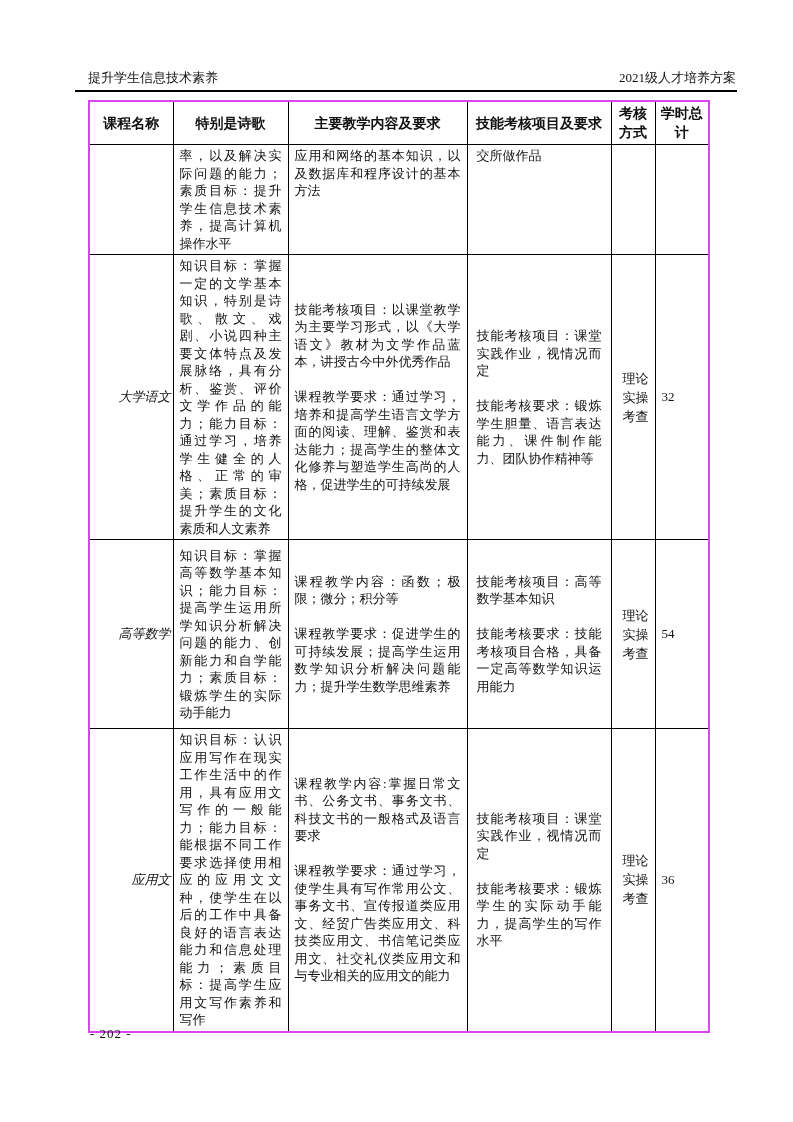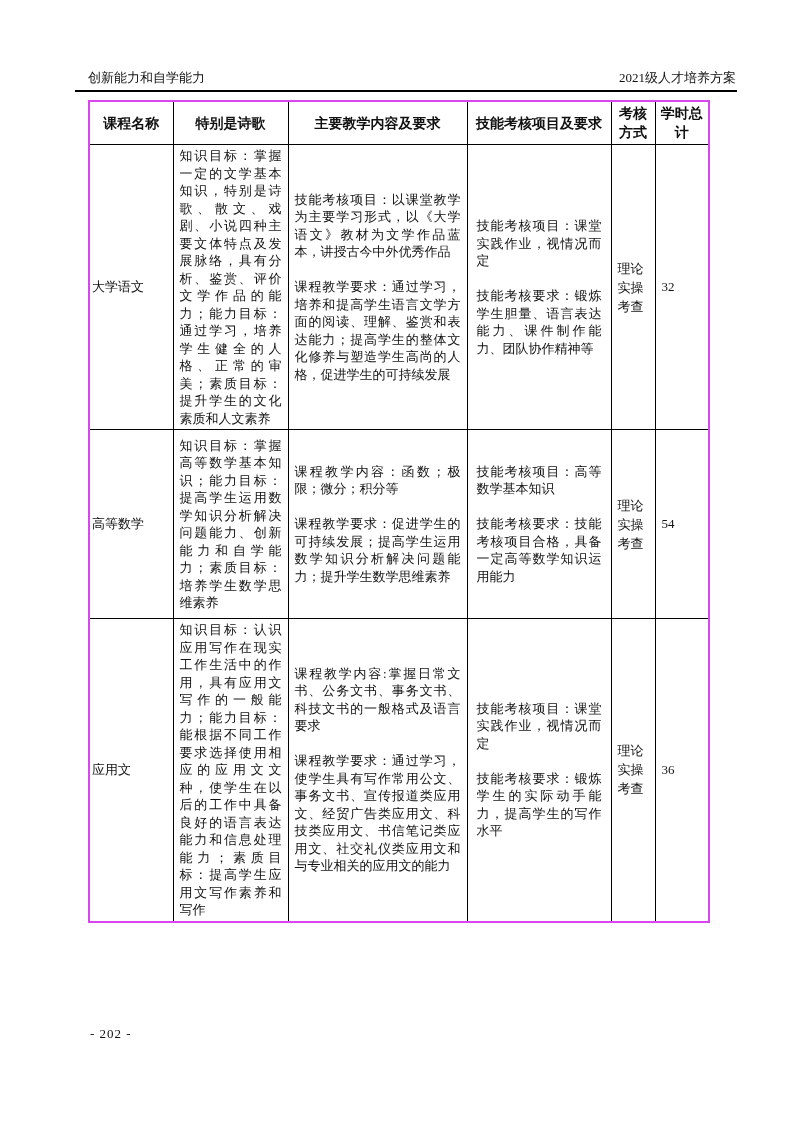--- a/index.html
+++ b/index.html
@@ -56,47 +56,48 @@
   .course-table td {
     font-size: 13px;
     line-height: 17.5px;
     padding: 2px 6px;
     vertical-align: middle;
     text-align: justify;
     text-justify: inter-ideograph;
   }
   .course-table tr.cont-row td { vertical-align: top; }
   .course-table td.course {
-    text-align: left;
+    text-align: right;
     padding: 16px 2px;
+    font-style: italic;
   }
   .course-table td.assess { padding: 2px 9px; }
   .course-table td.method {
-    text-align: left;
+    text-align: right;
     padding: 2px 6px;
     line-height: 19px;
   }
   .course-table td.hours { text-align: left; }
   .course-table td p { margin: 0 0 17.5px 0; }
   .course-table td p:last-child { margin-bottom: 0; }
   .page-footer {
     position: absolute;
     left: 90px;
     top: 1026px;
     font-size: 13px;
     letter-spacing: 1px;
   }
 </style>
 </head>
 <body>
 
 <div class="page">
 
   <div class="page-header">
-    <span>创新能力和自学能力</span>
+    <span>提升学生信息技术素养</span>
     <span>2021级人才培养方案</span>
   </div>
   <div class="header-rule"></div>
 
   <table class="course-table">
     <colgroup>
       <col style="width:84px">
       <col style="width:115px">
       <col style="width:179px">
       <col style="width:144px">
@@ -107,20 +108,34 @@
       <tr style="height:42px">
         <th>课程名称</th>
         <th>特别是诗歌</th>
         <th>主要教学内容及要求</th>
         <th>技能考核项目及要求</th>
         <th class="narrow">考核方式</th>
         <th class="narrow">学时总计</th>
       </tr>
     </thead>
     <tbody>
+      <tr class="cont-row" style="height:106px">
+        <td class="course"></td>
+        <td>
+          <p>率，以及解决实际问题的能力；素质目标：提升学生信息技术素养，提高计算机操作水平</p>
+        </td>
+        <td>
+          <p>应用和网络的基本知识，以及数据库和程序设计的基本方法</p>
+        </td>
+        <td class="assess">
+          <p>交所做作品</p>
+        </td>
+        <td class="method"></td>
+        <td class="hours"></td>
+      </tr>
 
       <tr style="height:285px">
         <td class="course">大学语文</td>
         <td>
           <p>知识目标：掌握一定的文学基本知识，特别是诗歌、散文、戏剧、小说四种主要文体特点及发展脉络，具有分析、鉴赏、评价文学作品的能力；能力目标：通过学习，培养学生健全的人格、正常的审美；素质目标：提升学生的文化素质和人文素养</p>
         </td>
         <td>
           <p>技能考核项目：以课堂教学为主要学习形式，以《大学语文》教材为文学作品蓝本，讲授古今中外优秀作品</p>
           <p>课程教学要求：通过学习，培养和提高学生语言文学方面的阅读、理解、鉴赏和表达能力；提高学生的整体文化修养与塑造学生高尚的人格，促进学生的可持续发展</p>
         </td>
@@ -128,21 +143,21 @@
           <p>技能考核项目：课堂实践作业，视情况而定</p>
           <p>技能考核要求：锻炼学生胆量、语言表达能力、课件制作能力、团队协作精神等</p>
         </td>
         <td class="method">理论实操考查</td>
         <td class="hours">32</td>
       </tr>
 
       <tr style="height:189px">
         <td class="course">高等数学</td>
         <td>
-          <p>知识目标：掌握高等数学基本知识；能力目标：提高学生运用数学知识分析解决问题能力、创新能力和自学能力；素质目标：培养学生数学思维素养</p>
+          <p>知识目标：掌握高等数学基本知识；能力目标：提高学生运用所学知识分析解决问题的能力、创新能力和自学能力；素质目标：锻炼学生的实际动手能力</p>
         </td>
         <td>
           <p>课程教学内容：函数；极限；微分；积分等</p>
           <p>课程教学要求：促进学生的可持续发展；提高学生运用数学知识分析解决问题能力；提升学生数学思维素养</p>
         </td>
         <td class="assess">
           <p>技能考核项目：高等数学基本知识</p>
           <p>技能考核要求：技能考核项目合格，具备一定高等数学知识运用能力</p>
         </td>
         <td class="method">理论实操考查</td>

